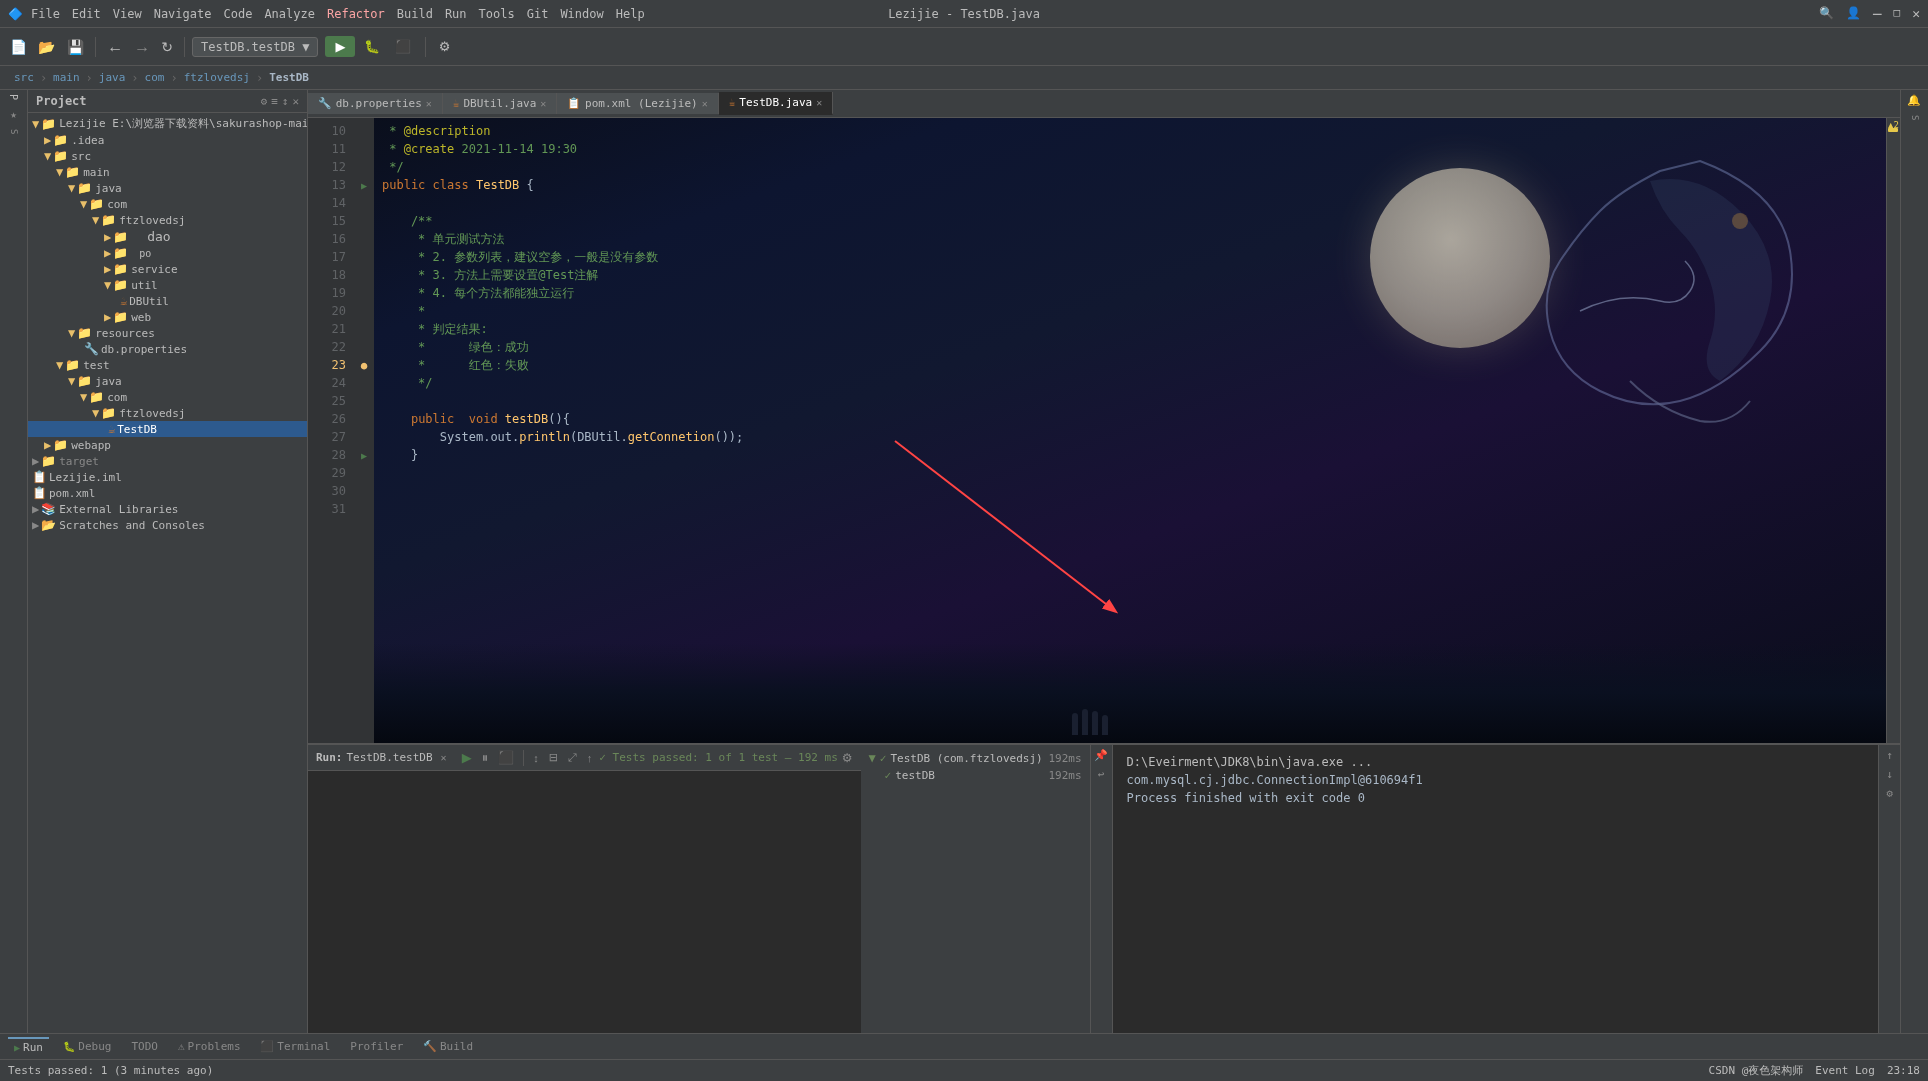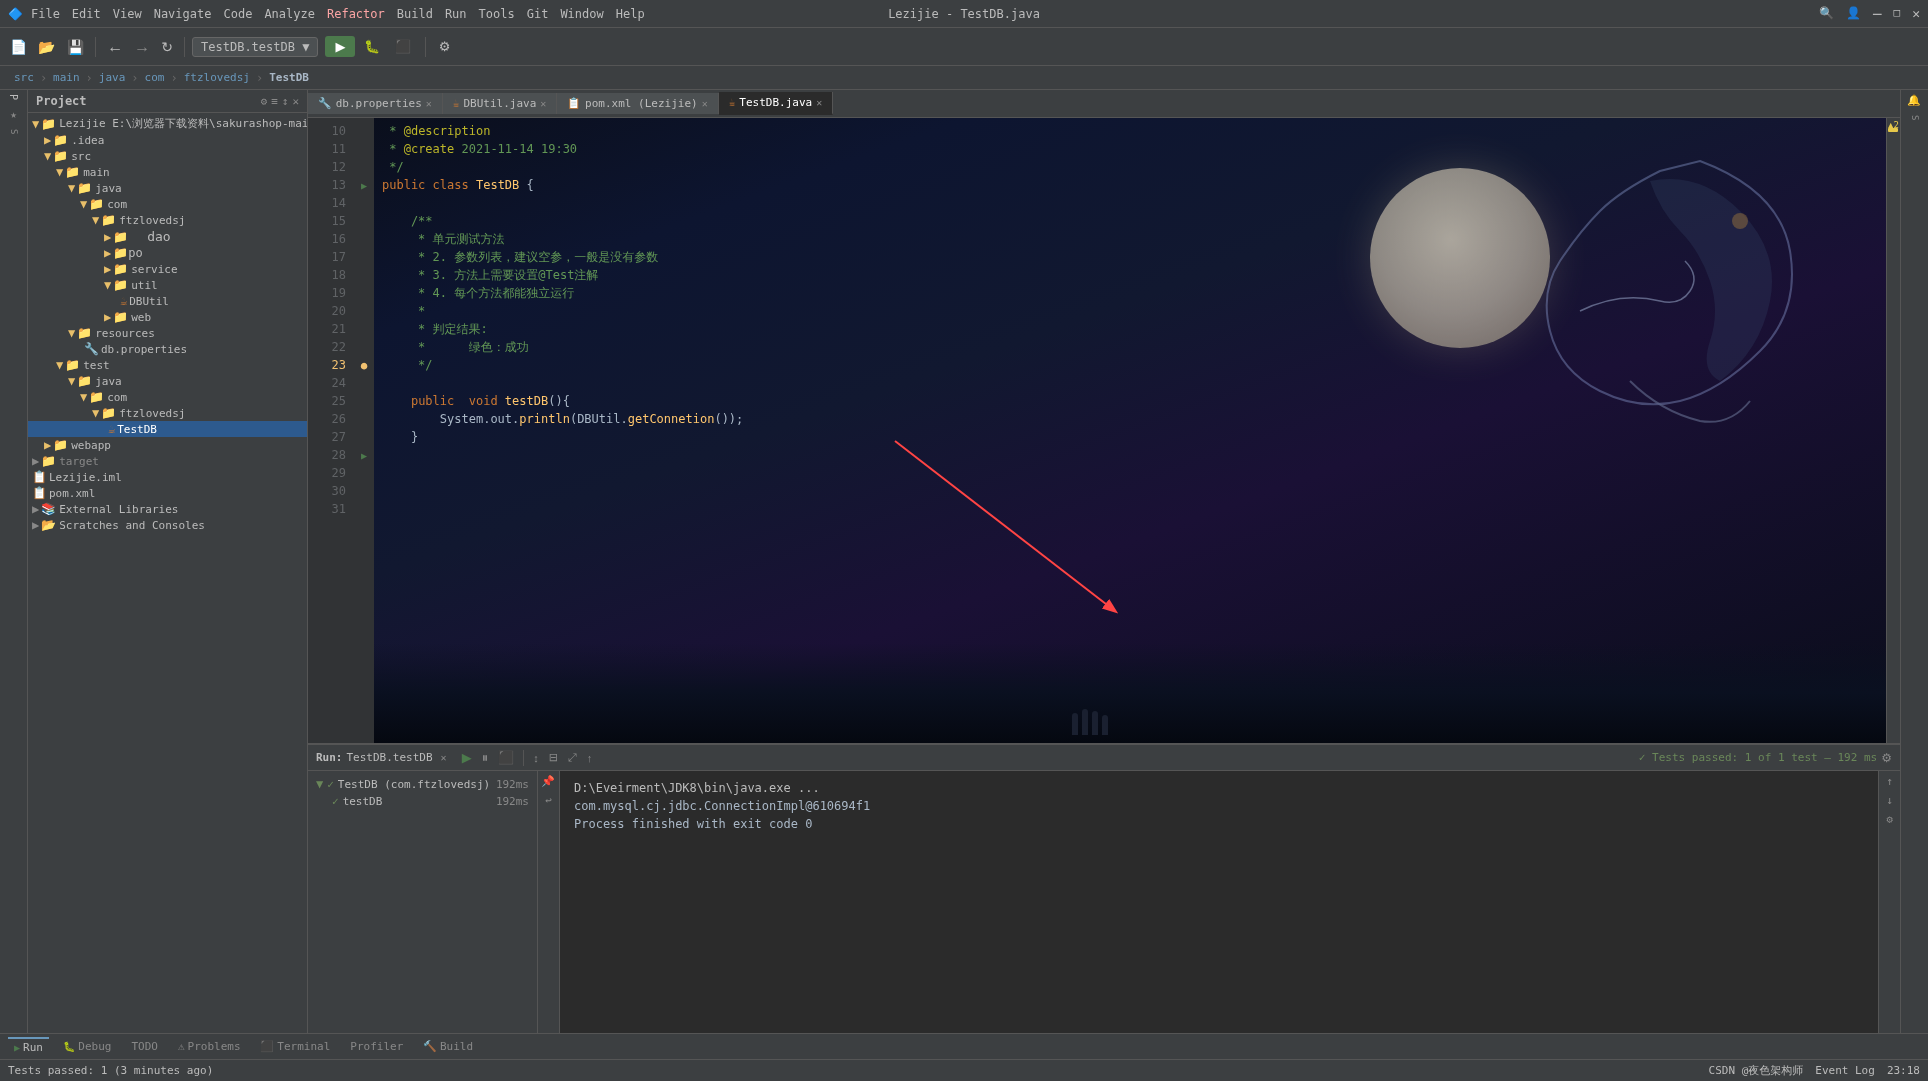--- a/index.html
+++ b/index.html
@@ -142,21 +142,21 @@
             <span style="color:#bbb;margin-left:3px;font-size:11px;">ftzlovedsj</span>
         </div>
         <div class="tree-item" style="padding:1px 4px;padding-left:76px;display:flex;align-items:center;">
           <span style="margin-right:2px;color:#e8bf6a;">▶</span>
             <span style="color:#e8bf6a;">📁</span>
             <span style="color:#bbb;margin-left:19px;font-size:13px;text-align:center;">dao</span>
         </div>
         <div class="tree-item" style="padding:1px 4px;padding-left:76px;display:flex;align-items:center;">
           <span style="margin-right:2px;color:#e8bf6a;">▶</span>
             <span style="color:#e8bf6a;">📁</span>
-            <span style="color:#bbb;margin-left:0;font-size:12px;text-align:center;">po</span>
+            <span style="color:#bbb;margin-left:11px;font-size:10px;text-align:center;">po</span>
         </div>
         <div class="tree-item" style="padding:1px 4px;padding-left:76px;display:flex;align-items:center;">
           <span style="margin-right:2px;color:#e8bf6a;">▶</span>
             <span style="color:#e8bf6a;">📁</span>
             <span style="color:#bbb;margin-left:3px;font-size:11px;">service</span>
         </div>
         <div class="tree-item" style="padding:1px 4px;padding-left:76px;display:flex;align-items:center;">
           <span style="margin-right:2px;color:#e8bf6a;">▼</span>
             <span style="color:#e8bf6a;">📁</span>
             <span style="color:#bbb;margin-left:3px;font-size:11px;">util</span>
@@ -357,36 +357,37 @@
             <div class="code-line"><span style="color:#cc7832;">public</span> <span style="color:#cc7832;">class</span> <span style="color:#ffc66d;">TestDB</span> {</div>
             <div class="code-line"></div>
             <div class="code-line"><span style="color:#629755;">    /**</span></div>
             <div class="code-line"><span style="color:#629755;">     * 单元测试方法</span></div>
             <div class="code-line"><span style="color:#629755;">     * 2. 参数列表，建议空参，一般是没有参数</span></div>
             <div class="code-line"><span style="color:#629755;">     * 3. 方法上需要设置@Test注解</span></div>
             <div class="code-line"><span style="color:#629755;">     * 4. 每个方法都能独立运行</span></div>
             <div class="code-line"><span style="color:#629755;">     *</span></div>
             <div class="code-line"><span style="color:#629755;">     * 判定结果:</span></div>
             <div class="code-line"><span style="color:#629755;">     *      绿色：成功</span></div>
+            <div class="code-line"><span style="color:#629755;">     *      红色：失败</span></div>
             <div class="code-line"><span style="color:#629755;">     */</span></div>
             <div class="code-line"></div>
             <div class="code-line">    <span style="color:#cc7832;">public</span>  <span style="color:#cc7832;">void</span> <span style="color:#ffc66d;">testDB</span>(){</div>
             <div class="code-line">        <span style="color:#a9b7c6;">System</span>.<span style="color:#a9b7c6;">out</span>.<span style="color:#ffc66d;">println</span>(<span style="color:#a9b7c6;">DBUtil</span>.<span style="color:#ffc66d;">getConnetion</span>());</div>
             <div class="code-line">    }</div>
             <div class="code-line"></div>
           </div>
 
           <div style="width:14px;background:#3c3f41;position:relative;z-index:5;border-left:1px solid #555;">
             <div style="position:absolute;top:10px;right:2px;width:10px;height:4px;background:#e6c84a;border-radius:1px;"></div>
             <div style="position:absolute;top:2px;left:0;right:0;text-align:center;color:#e6c84a;font-size:9px;">▲2</div>
           </div>
         </div>
       </div>
 
-      <div style="height:290px;background:#2b2b2b;border-top:2px solid #555;display:flex;flex-direction:column;justify-content:space-between;">
+      <div style="height:290px;background:#2b2b2b;border-top:2px solid #555;display:flex;flex-direction:row;justify-content:space-between;">
 
         <div style="background:#3c3f41;display:flex;align-items:center;padding:2px 8px;border-bottom:1px solid #555;gap:4px;height:26px;">
           <span style="color:#bbb;font-size:11px;font-weight:bold;">Run:</span>
           <span style="color:#bbb;font-size:11px;cursor:pointer;">TestDB.testDB</span>
           <span style="color:#888;font-size:10px;margin-left:4px;cursor:pointer;">✕</span>
           <div style="margin-left:8px;display:flex;gap:4px;align-items:center;">
             <button style="background:none;border:none;color:#4c7a4c;cursor:pointer;font-size:13px;padding:1px 3px;">▶</button>
             <button style="background:none;border:none;color:#888;cursor:pointer;font-size:13px;padding:1px 3px;">⏸</button>
             <button style="background:none;border:none;color:#888;cursor:pointer;font-size:13px;padding:1px 3px;">⬛</button>
             <div style="width:1px;height:16px;background:#555;margin:0 2px;"></div>

